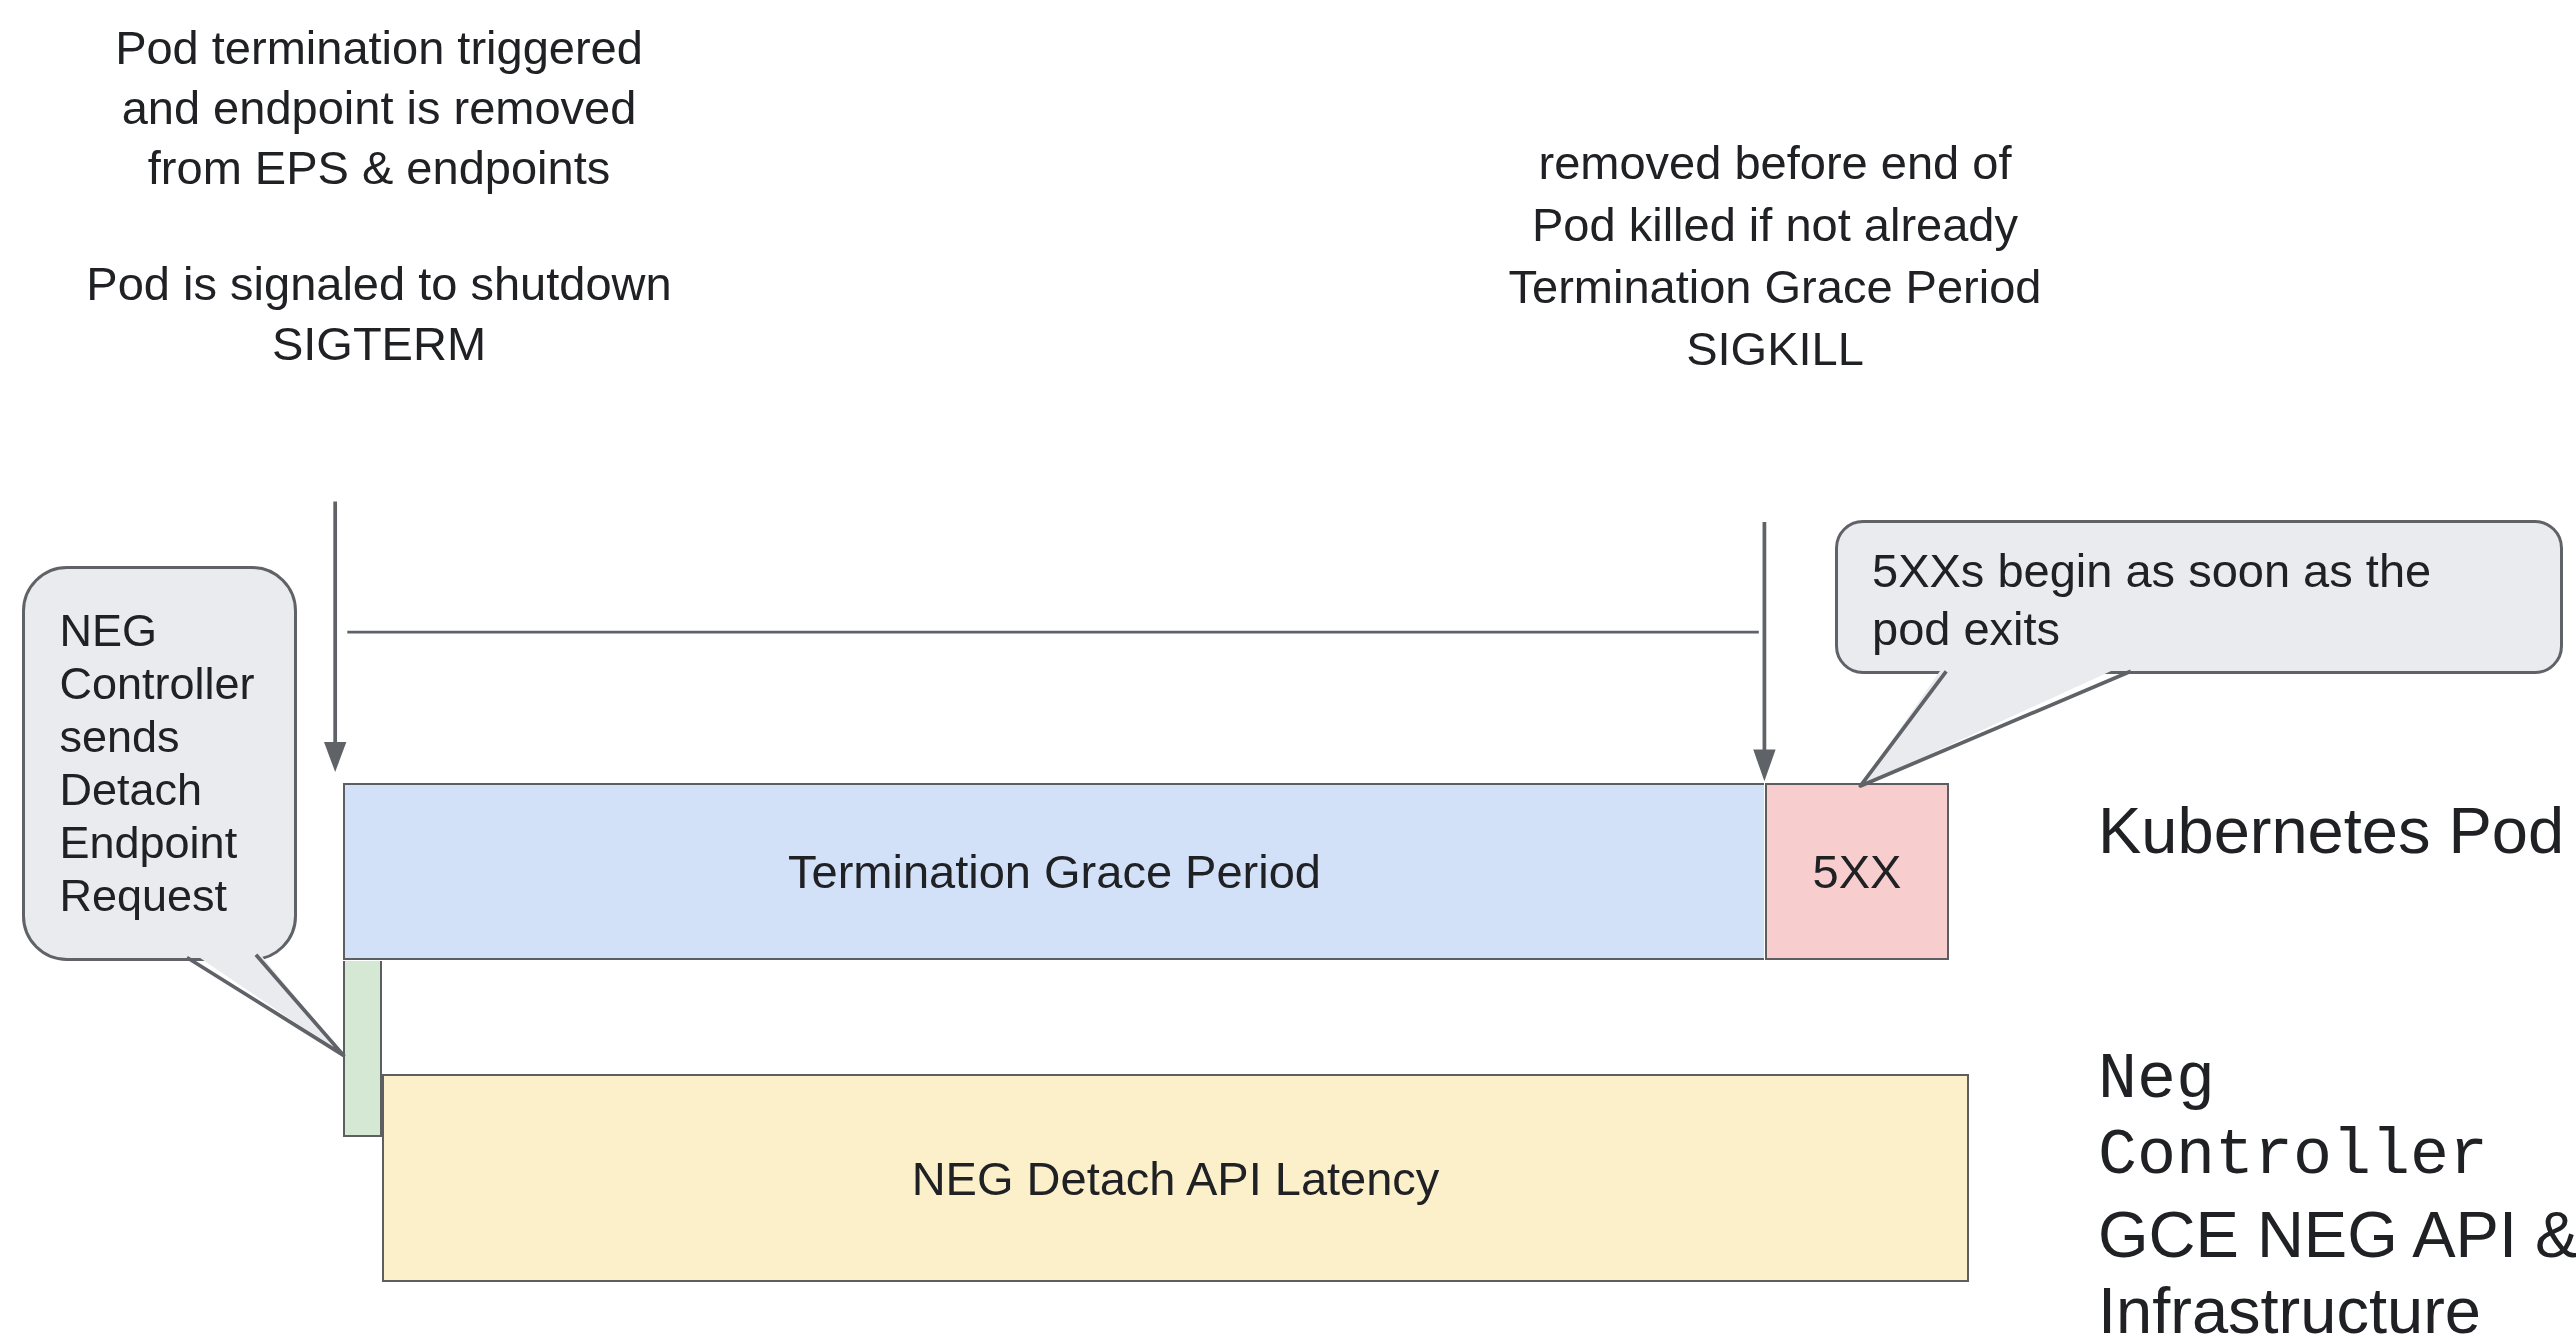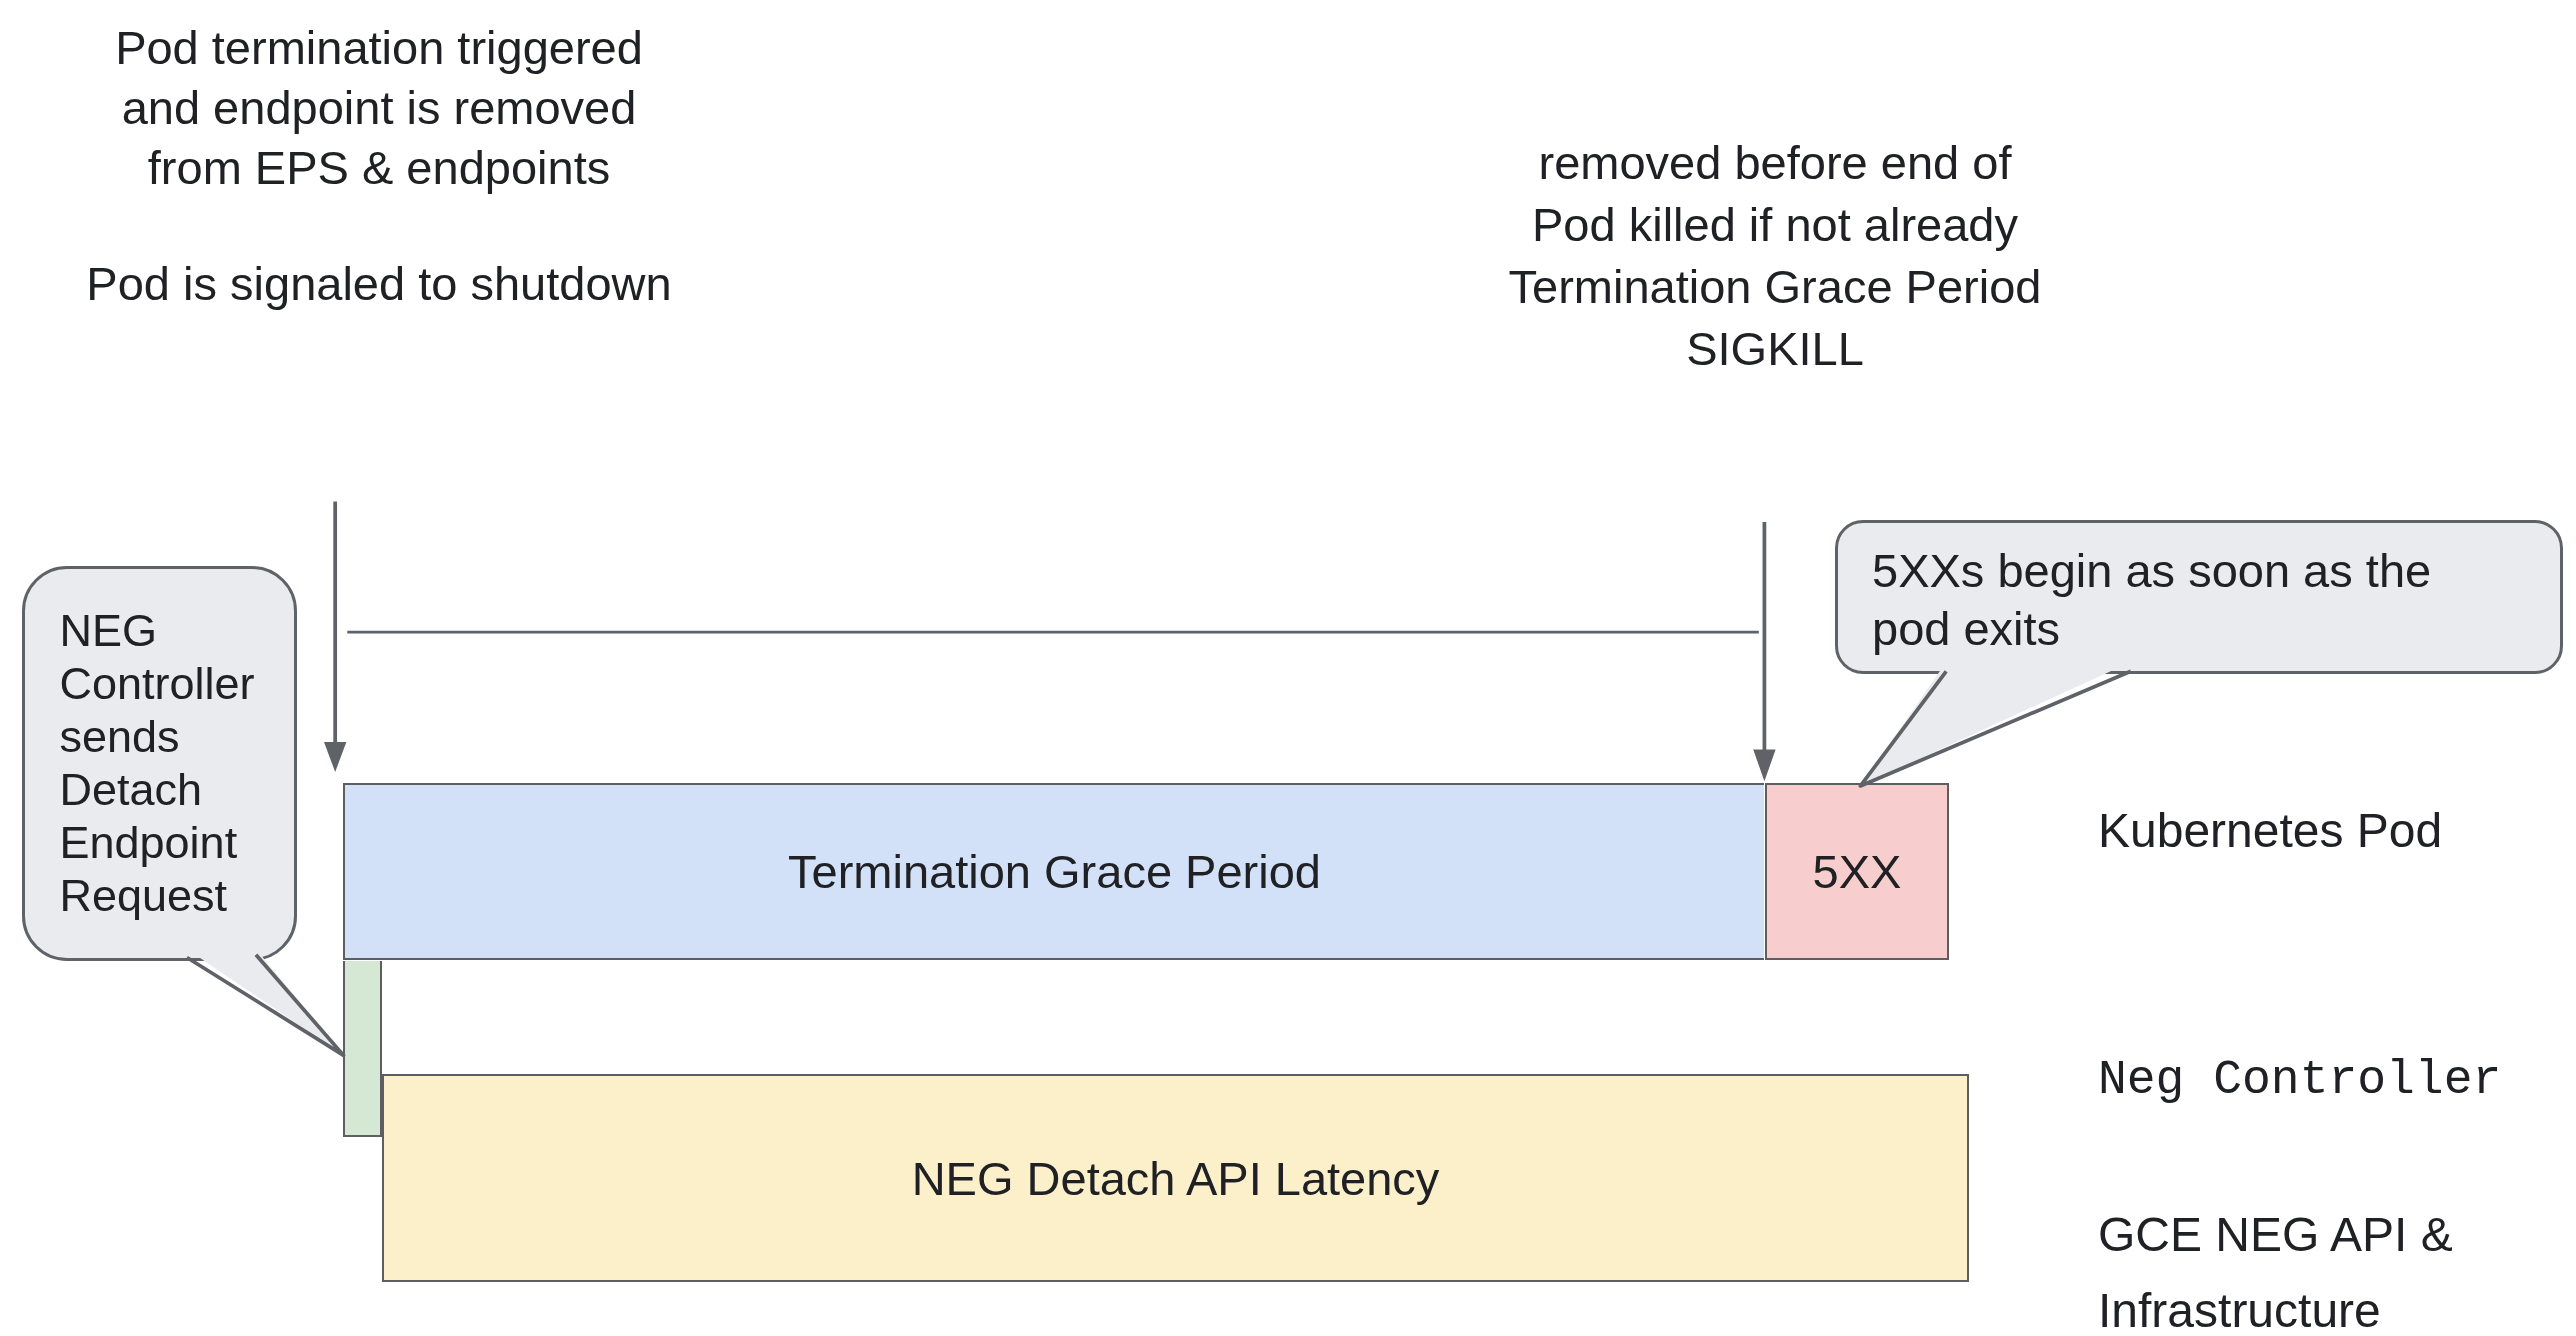--- a/index.html
+++ b/index.html
@@ -57,21 +57,21 @@
     display:flex; align-items:center; justify-content:center;
     font-size:47px;
     border:2.8px solid var(--bar-border);
   }
   .bar-blue   { left:343px;  top:783px;  width:1421px; height:177px; background:var(--blue-fill); border-right:none; }
   .bar-pink   { left:1765px; top:783px;  width:184px;  height:177px; background:var(--pink-fill); }
   .bar-green  { left:343px;  top:961px; width:39px;   height:176px; background:var(--green-fill); border-top:none; }
   .bar-yellow { left:382px;  top:1074px; width:1587px; height:208px; background:var(--yellow-fill); }
 
   
-  .row-label { position:absolute; left:2098px; font-size:48px; line-height:76px; }
+  .row-label { position:absolute; left:2098px; font-size:65px; line-height:76px; }
   .label-k8s { top:793px; }
   .label-neg { top:1042px;font-family:Liberation Mono, monospace; }
   .label-gce { top:1197px; width:494px; }
 
   
   .overlay { position:absolute; inset:0; width:100%; height:100%; pointer-events:none; }
   .arrow-line { stroke:var(--accent-arrow); stroke-width:4; fill:none; }
   .span-line  { stroke:var(--accent-arrow); stroke-width:3; fill:none; }
   .arrow-head { fill:var(--accent-arrow); stroke:none; }
   .tail-fill  { fill:var(--bubble-fill); stroke:none; }
@@ -83,20 +83,21 @@
 <div class="canvas">
 
   <div class="abs note note-top-left">
     <div class="para1">
       <div>Pod termination triggered</div>
       <div>and endpoint is removed</div>
       <div>from EPS &amp; endpoints</div>
     </div>
     <div class="para2">
       <div>Pod is signaled to shutdown</div>
+      <div>SIGTERM</div>
     </div>
   </div>
 
   <div class="abs note note-top-right">
     <div>removed before end of</div>
     <div>Pod killed if not already</div>
     <div>Termination Grace Period</div>
     <div>SIGKILL</div>
   </div>
 

